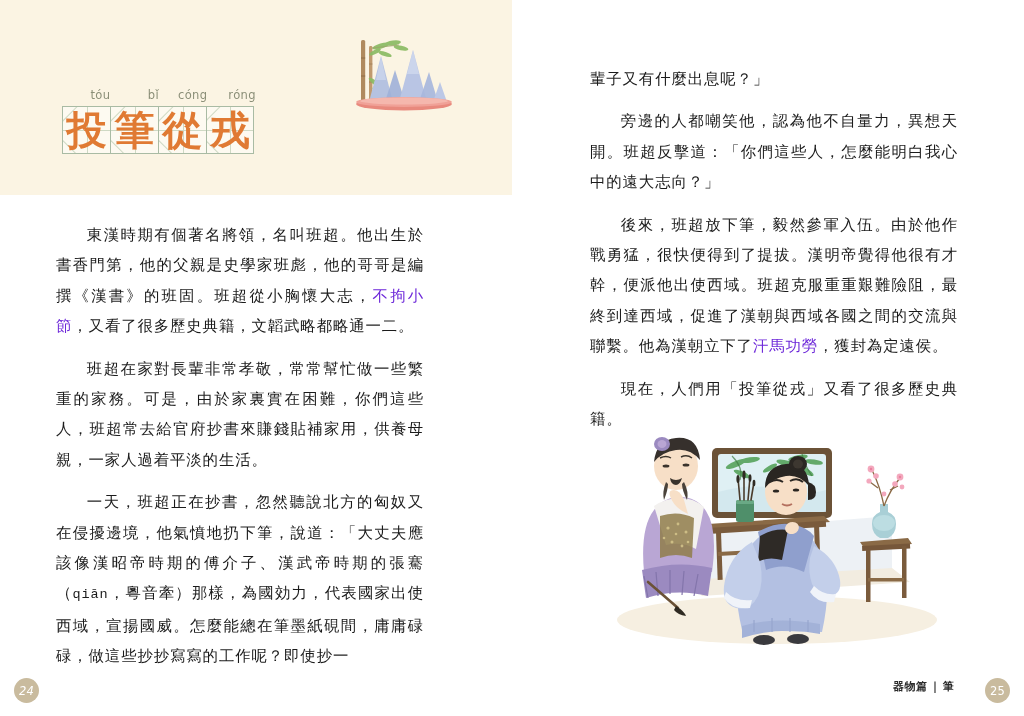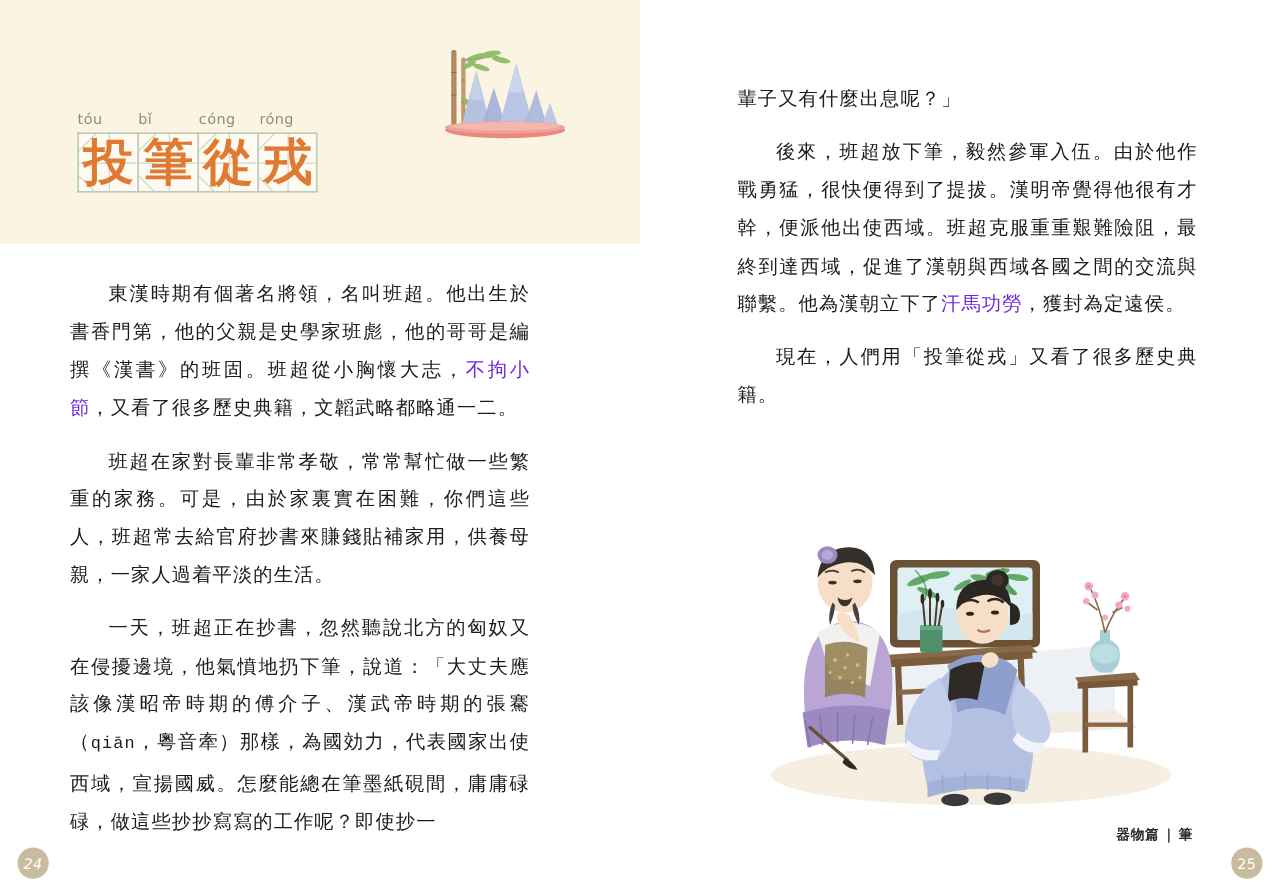--- a/index.html
+++ b/index.html
@@ -32,21 +32,21 @@
   
   .pinyin-row {
     position: absolute;
     left: 62px;
     top: 88px;
     width: 194px;
     display: flex;
   }
   .pinyin-cell {
     width: 48.5px;
-    text-align: left;
+    text-align: right;
     font-family: "DejaVu Sans", "Liberation Sans", sans-serif;
     font-size: 11.5px;
     color: #8b8f78;
     letter-spacing: 0.4px;
   }
 
   
   .title-grid {
     position: absolute;
     left: 62px;
@@ -163,21 +163,21 @@
     align-items: center;
     justify-content: center;
     letter-spacing: 0.3px;
   }
   .pagenum-left  { left: 14px;  top: 678px; font-style: italic; }
   .pagenum-right { left: 985px; top: 678px; }
 
   .footer-label {
     position: absolute;
     left: 893px;
-    top: 660px;
+    top: 679px;
     font-family: "DejaVu Sans", "Liberation Sans", sans-serif;
     font-size: 11px;
     font-weight: bold;
     color: #2b2b2b;
     letter-spacing: 0.5px;
     white-space: nowrap;
   }
   .footer-sep { color: #2b2b2b; margin: 0 2px; }
 </style>
 </head>
@@ -260,20 +260,23 @@
     <p class="para">
       <span>一天，班超正在抄書，忽然聽說北方的匈奴又在侵擾邊境，他氣憤地扔下筆，說道：「大丈夫應該像漢昭帝時期的傅介子、漢武帝時期的張騫（</span><span class="lat">qiān</span><span>，粵音牽）那樣，為國効力，代表國家出使西域，宣揚國威。怎麼能總在筆墨紙硯間，庸庸碌碌，做這些抄抄寫寫的工作呢？即使抄一</span>
     </p>
   </div>
 
   <div class="col col-right">
     <p class="para cont">
       <span>輩子又有什麼出息呢？」</span>
     </p>
     <p class="para">
+      <span>旁邊的人都嘲笑他，認為他不自量力，異想天開。班超反擊道：「你們這些人，怎麼能明白我心中的遠大志向？」</span>
+    </p>
+    <p class="para">
       <span>後來，班超放下筆，毅然參軍入伍。由於他作戰勇猛，很快便得到了提拔。漢明帝覺得他很有才幹，便派他出使西域。班超克服重重艱難險阻，最終到達西域，促進了漢朝與西域各國之間的交流與聯繫。他為漢朝立下了</span><span class="hl">汗馬功勞</span><span>，獲封為定遠侯。</span>
     </p>
     <p class="para">
       <span>現在，人們用「投筆從戎」又看了很多歷史典籍。</span>
     </p>
   </div>
 
   <svg class="main-illus" viewBox="0 0 398 228">
 
     <ellipse cx="185" cy="200" rx="160" ry="24" fill="#f6efe1"></ellipse>

